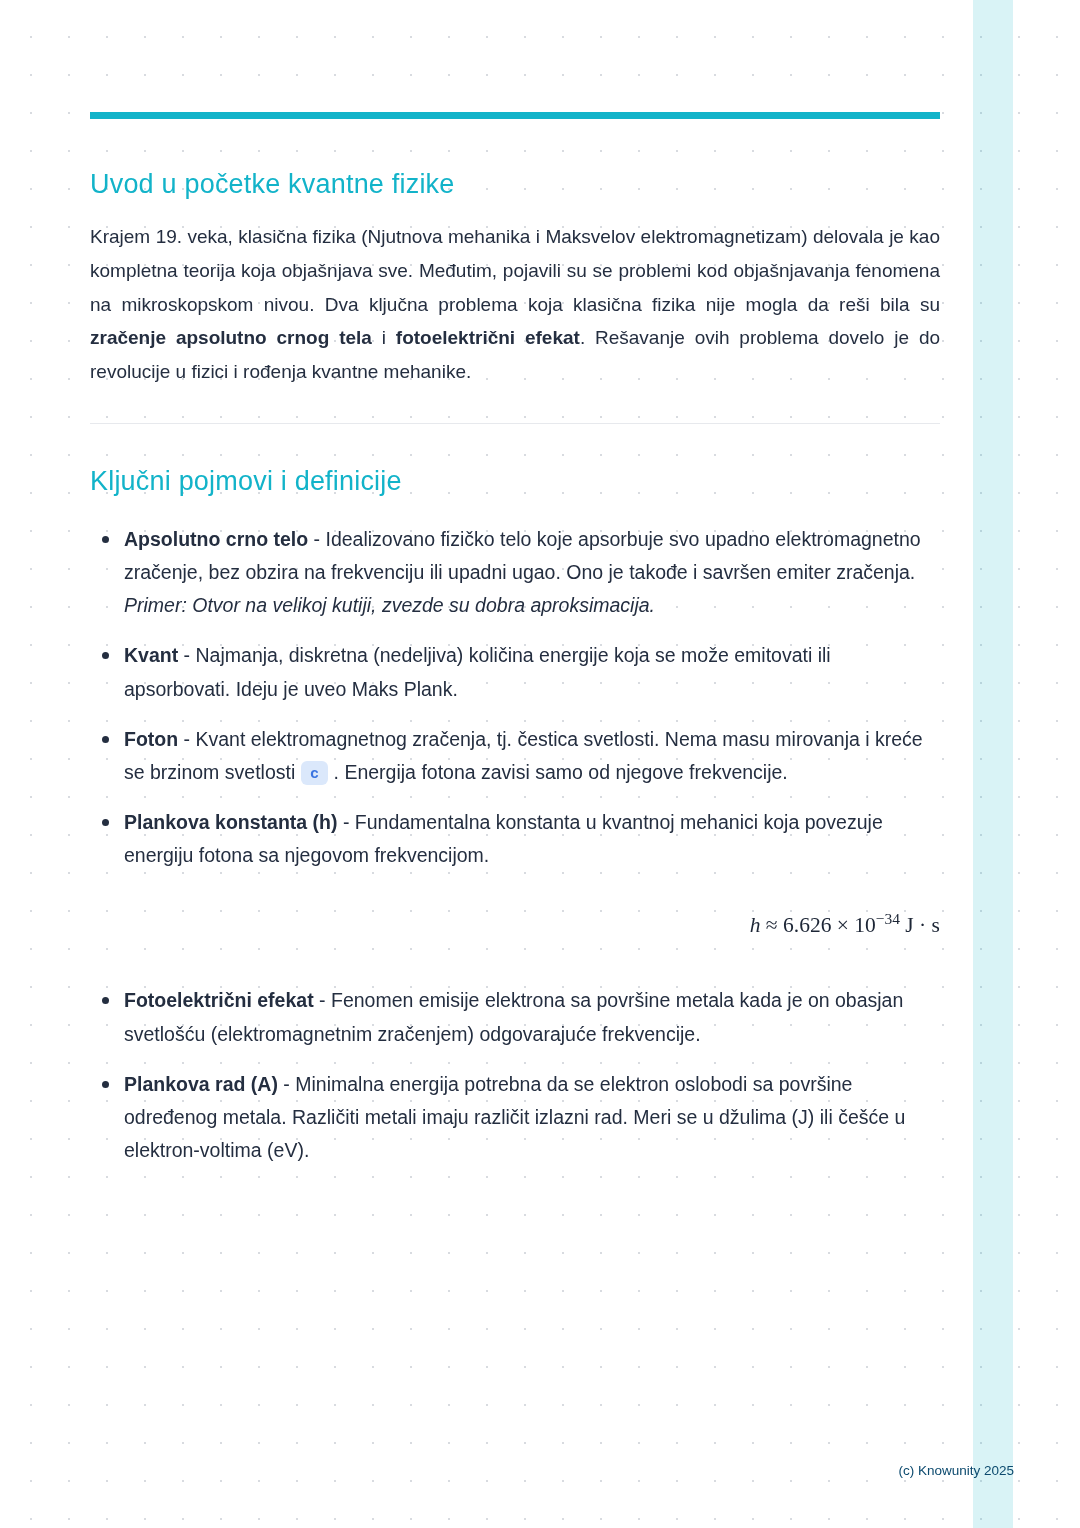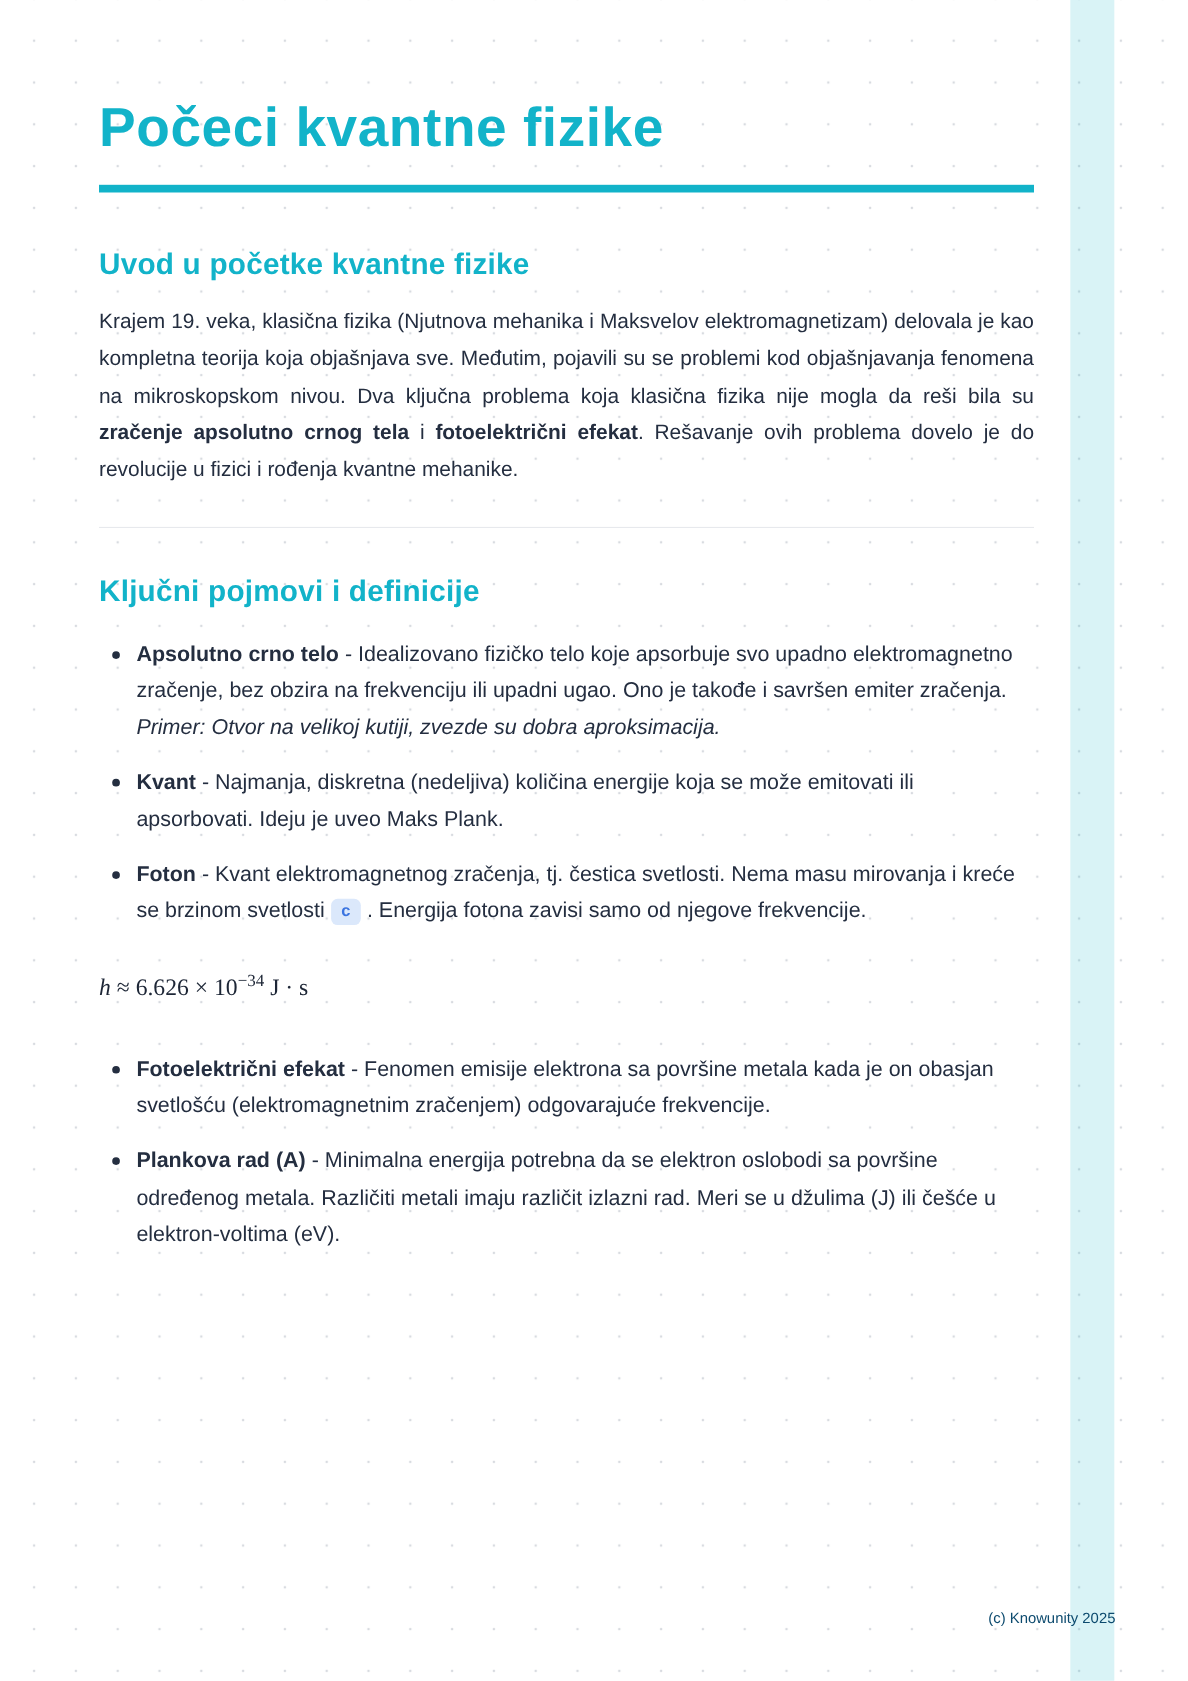--- a/index.html
+++ b/index.html
@@ -32,21 +32,21 @@
     letter-spacing: 0.5px;
     line-height: 1.12;
   }
   .title-rule {
     height: 7px;
     background: #12b3c9;
     margin-top: 24px;
   }
   h2.section-heading {
     font-size: 27px;
-    font-weight: 700;
+    font-weight: 400;
     color: #12b3c9;
     letter-spacing: 0.2px;
   }
   .h2-intro { margin-top: 50px; }
   .h2-terms { margin-top: 42px; }
   .para {
     margin-top: 20px;
     font-size: 19px;
     line-height: 1.78;
     text-align: justify;
@@ -81,42 +81,41 @@
     padding: 0 9px;
     font-size: 15px;
     line-height: 24px;
     margin: 0 6px;
     font-weight: 700;
     vertical-align: 1px;
   }
   .formula {
     font-family: "Liberation Serif", "DejaVu Serif", serif;
     font-size: 21.5px;
-    text-align: left;
+    text-align: right;
     margin: 38px 0 46px;
     color: #1d2636;
   }
   .formula .f-var { font-style: italic; }
   .formula sup { font-size: 0.72em; }
   .footer {
     position: absolute;
     right: 66px;
     bottom: 50px;
     font-size: 13.5px;
     color: #0c4a6e;
   }
 </style>
 </head>
 <body>
 
 <div class="accent-band"></div>
 
 <main class="content">
 
-  <h1 class="page-title">Počeci kvantne fizike</h1>
   <div class="title-rule"></div>
 
   <section>
     <h2 class="section-heading h2-intro">Uvod u početke kvantne fizike</h2>
     <p class="para"><span>Krajem 19. veka, klasična fizika (Njutnova mehanika i Maksvelov elektromagnetizam) delovala je kao kompletna teorija koja objašnjava sve. Međutim, pojavili su se problemi kod objašnjavanja fenomena na mikroskopskom nivou. Dva ključna problema koja klasična fizika nije mogla da reši bila su </span><strong>zračenje apsolutno crnog tela</strong><span> i </span><strong>fotoelektrični efekat</strong><span>. Rešavanje ovih problema dovelo je do revolucije u fizici i rođenja kvantne mehanike.</span></p>
   </section>
 
   <hr class="divider">
 
   <section>
@@ -128,20 +127,24 @@
         <div class="bullet-body"><strong>Apsolutno crno telo</strong><span> - </span><span>Idealizovano fizičko telo koje apsorbuje svo upadno elektromagnetno zračenje, bez obzira na frekvenciju ili upadni ugao. Ono je takođe i savršen emiter zračenja. </span><em>Primer: Otvor na velikoj kutiji, zvezde su dobra aproksimacija.</em></div>
       </li>
       <li class="bullet">
         <span class="dot"></span>
         <div class="bullet-body"><strong>Kvant</strong><span> - </span><span>Najmanja, diskretna (nedeljiva) količina energije koja se može emitovati ili apsorbovati. Ideju je uveo Maks Plank.</span></div>
       </li>
       <li class="bullet">
         <span class="dot"></span>
         <div class="bullet-body"><strong>Foton</strong><span> - </span><span>Kvant elektromagnetnog zračenja, tj. čestica svetlosti. Nema masu mirovanja i kreće se brzinom svetlosti</span><span class="badge">c</span><span>. Energija fotona zavisi samo od njegove frekvencije.</span></div>
       </li>
+      <li class="bullet">
+        <span class="dot"></span>
+        <div class="bullet-body"><strong>Plankova konstanta (h)</strong><span> - </span><span>Fundamentalna konstanta u kvantnoj mehanici koja povezuje energiju fotona sa njegovom frekvencijom.</span></div>
+      </li>
     </ul>
 
     <div class="formula"><span class="f-var">h</span><span> ≈ 6.626 × 10</span><sup>−34</sup><span> J · s</span></div>
 
     <ul class="bullets">
       <li class="bullet">
         <span class="dot"></span>
         <div class="bullet-body"><strong>Fotoelektrični efekat</strong><span> - </span><span>Fenomen emisije elektrona sa površine metala kada je on obasjan svetlošću (elektromagnetnim zračenjem) odgovarajuće frekvencije.</span></div>
       </li>
       <li class="bullet">

